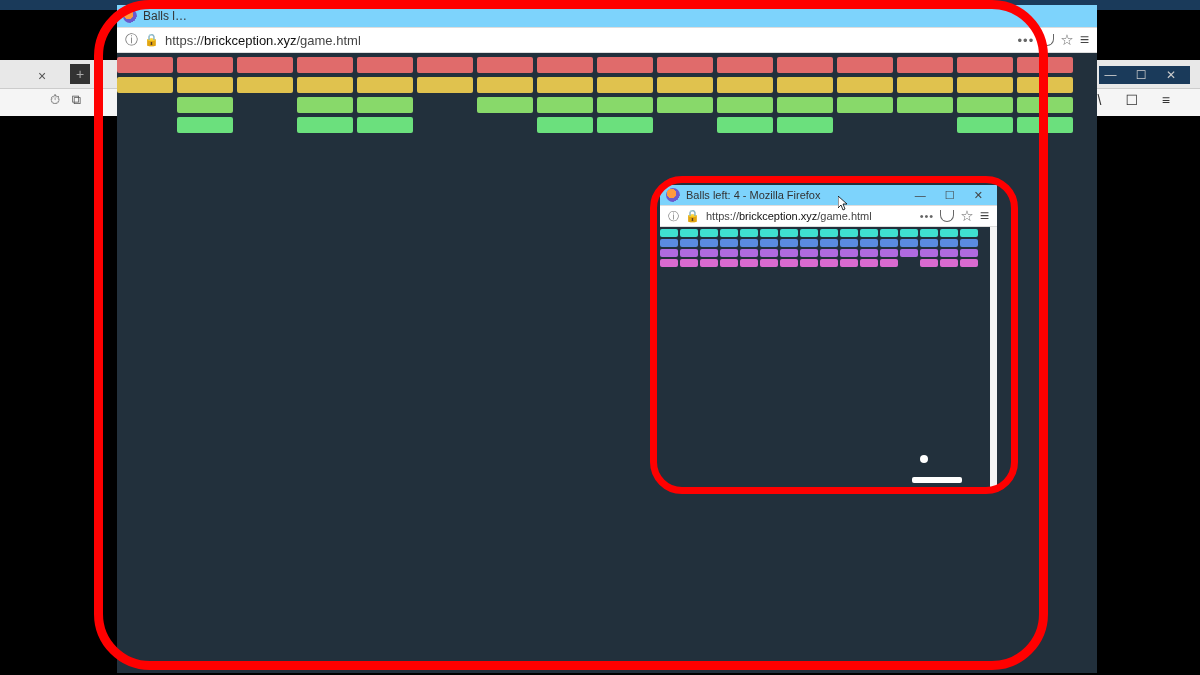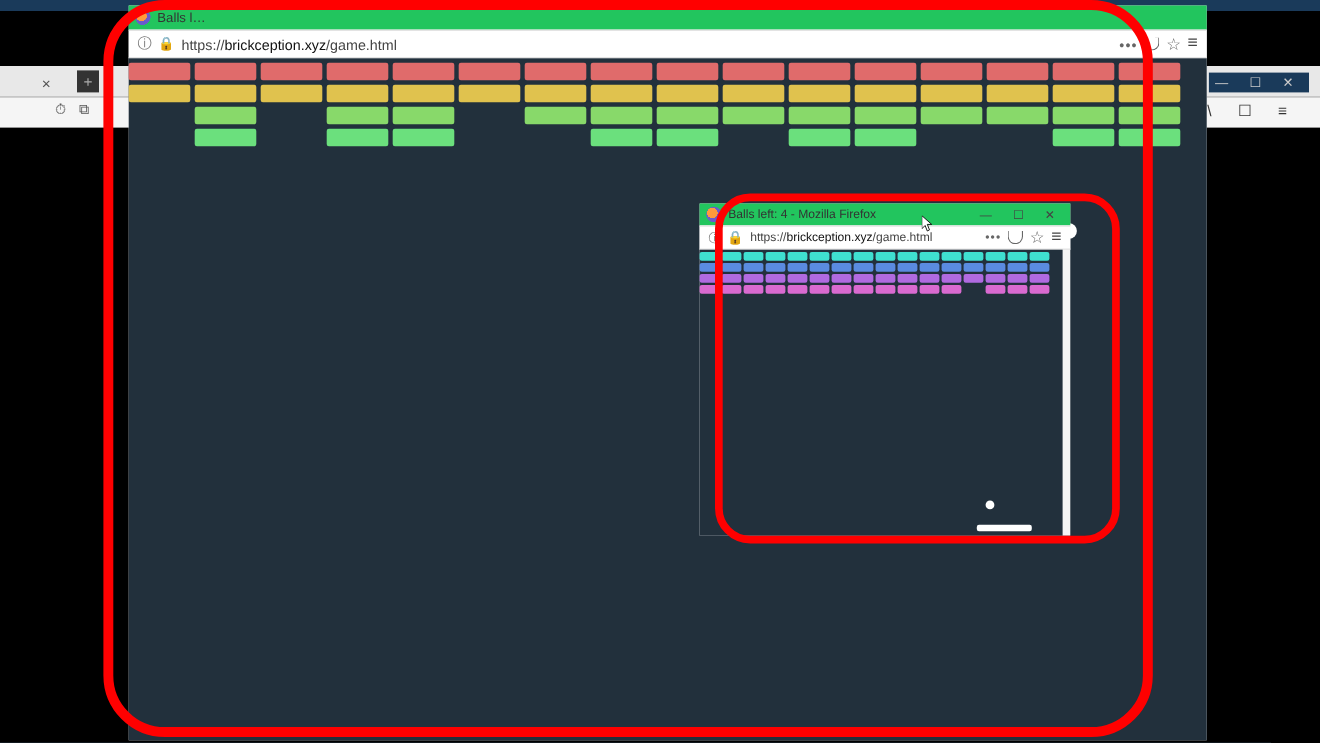--- a/index.html
+++ b/index.html
@@ -71,21 +71,21 @@
 
   
   .outer-window {
     position: absolute;
     left: 117px; top: 5px;
     width: 980px;
     background: #f5f5f5;
   }
   .titlebar {
     height: 22px;
-    background: #22c55e;
+    background: #7dd3fc;
     display: flex;
     align-items: center;
     padding: 0 6px;
     font-size: 12px;
     color: #333;
     text-align: center;
   }
   .titlebar .favicon {
     width: 14px; height: 14px;
     background: radial-gradient(circle at 40% 40%, #ff9a3c 0 40%, #6a5acd 41% 70%, transparent 71%);
@@ -264,21 +264,21 @@
         <div class="brick outer-brick" style="background: rgb(107, 224, 125);"></div>
         <div class="brick outer-brick" style="background: rgb(107, 224, 125);"></div>
         <div class="brick outer-brick" style="visibility: hidden;"></div>
         <div class="brick outer-brick" style="visibility: hidden;"></div>
         <div class="brick outer-brick" style="background: rgb(107, 224, 125);"></div>
         <div class="brick outer-brick" style="background: rgb(107, 224, 125);"></div>
       </div>
     </div>
 </div>
 
-<div class="inner-window" id="inner-window" style="left: 636px; top: 185px;">
+<div class="inner-window" id="inner-window" style="left: 660px; top: 185px;">
   <div class="titlebar">
     <span class="favicon"></span>
     <span>Balls left: 4 - Mozilla Firefox</span>
     <span class="winbtns">
       <span>—</span>
       <span>☐</span>
       <span>✕</span>
     </span>
   </div>
   <div class="addrbar">

